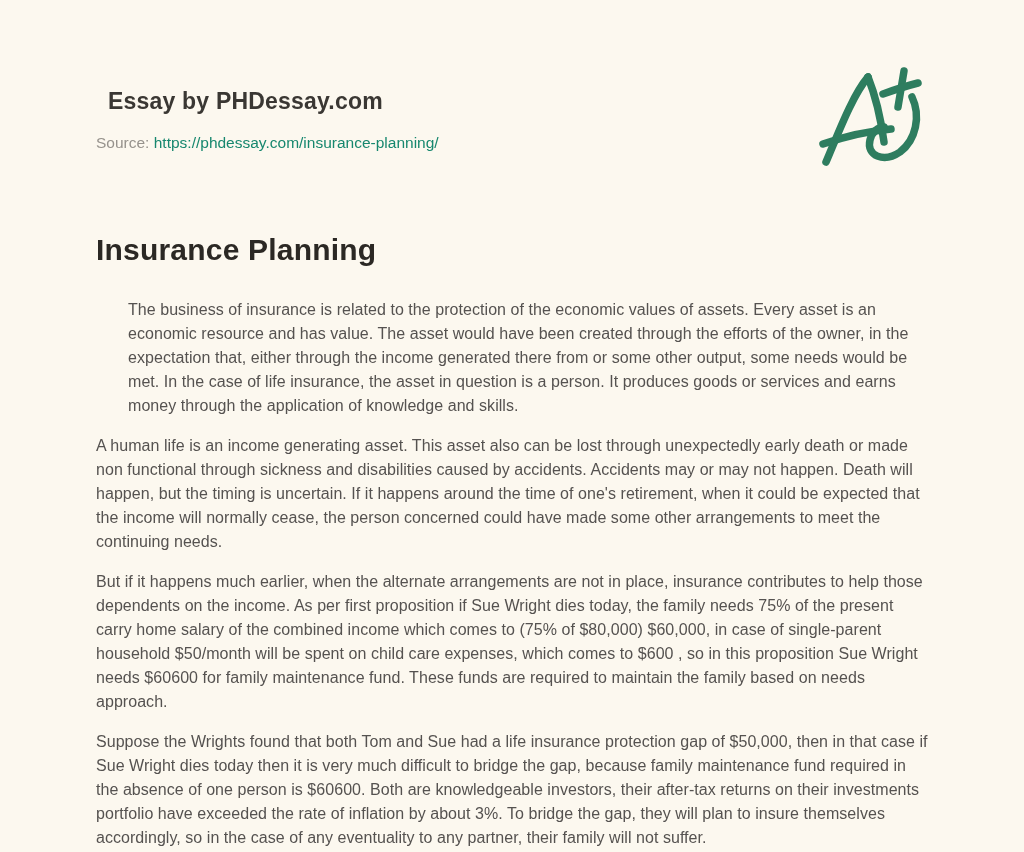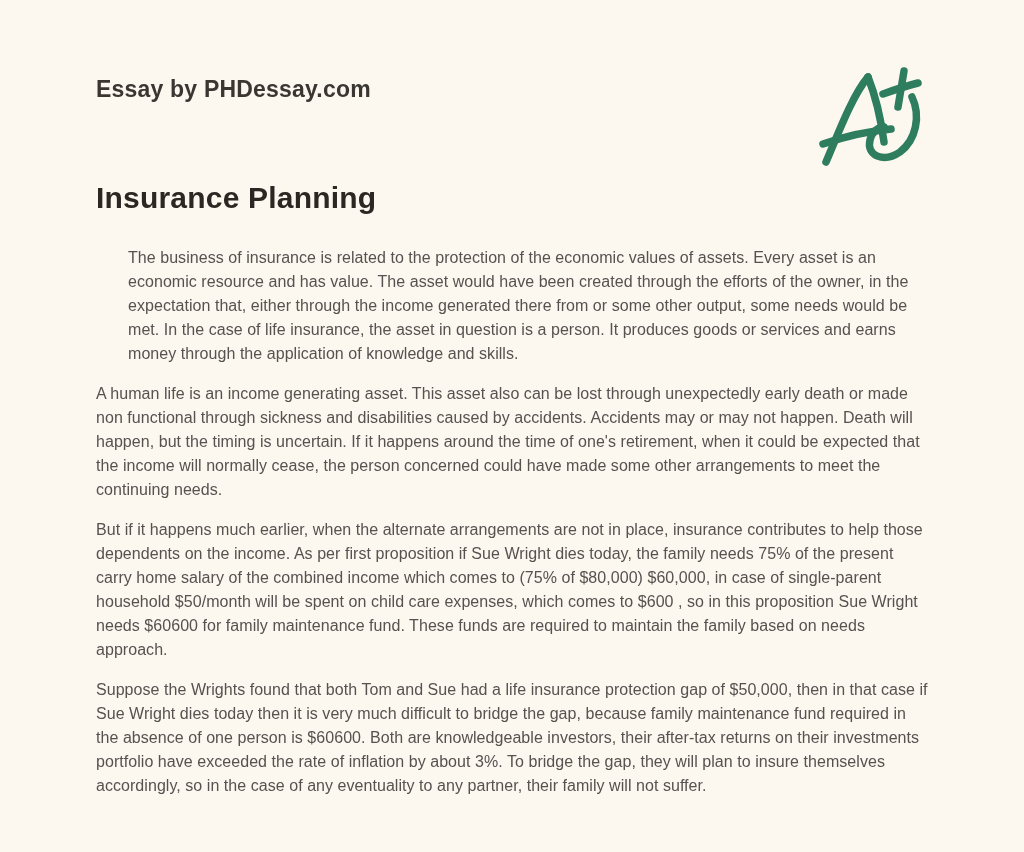--- a/index.html
+++ b/index.html
@@ -11,21 +11,21 @@
   }
   .page {
     position: relative;
     width: 1024px;
     height: 852px;
     overflow: hidden;
     background: #FCF8EF;
     padding: 76px 92px 0 96px;
   }
   .header-title {
-    margin: 0;
+    margin: 12px;
     font-size: 23px;
     line-height: 26px;
     font-weight: 700;
     color: #3A3733;
     letter-spacing: 0.2px;
   }
   .source-line {
     margin-top: 18px;
     font-size: 15.5px;
     line-height: 22px;
@@ -61,20 +61,24 @@
   }
   .essay-body p:first-child { margin-top: 28px; margin-left: 32px; }
 </style>
 </head>
 <body>
 
 <div class="page">
 
   <div>
     <h2 class="header-title">Essay by PHDessay.com</h2>
+    <div class="source-line">
+      <span class="source-label">Source:</span>
+      <a class="source-link" href="#">https://phdessay.com/insurance-planning/</a>
+    </div>
   </div>
 
   <svg class="logo" viewBox="0 0 110 102" fill="none" stroke="#2E7D5F" stroke-width="7.5" stroke-linecap="round" stroke-linejoin="round">
 
     <path d="M 8,98 C 20,70 34,32 50,13"></path>
 
     <path d="M 50,13 C 58,33 63,56 66,78"></path>
 
     <path d="M 5,80 C 28,72 52,67 73,65"></path>
 

